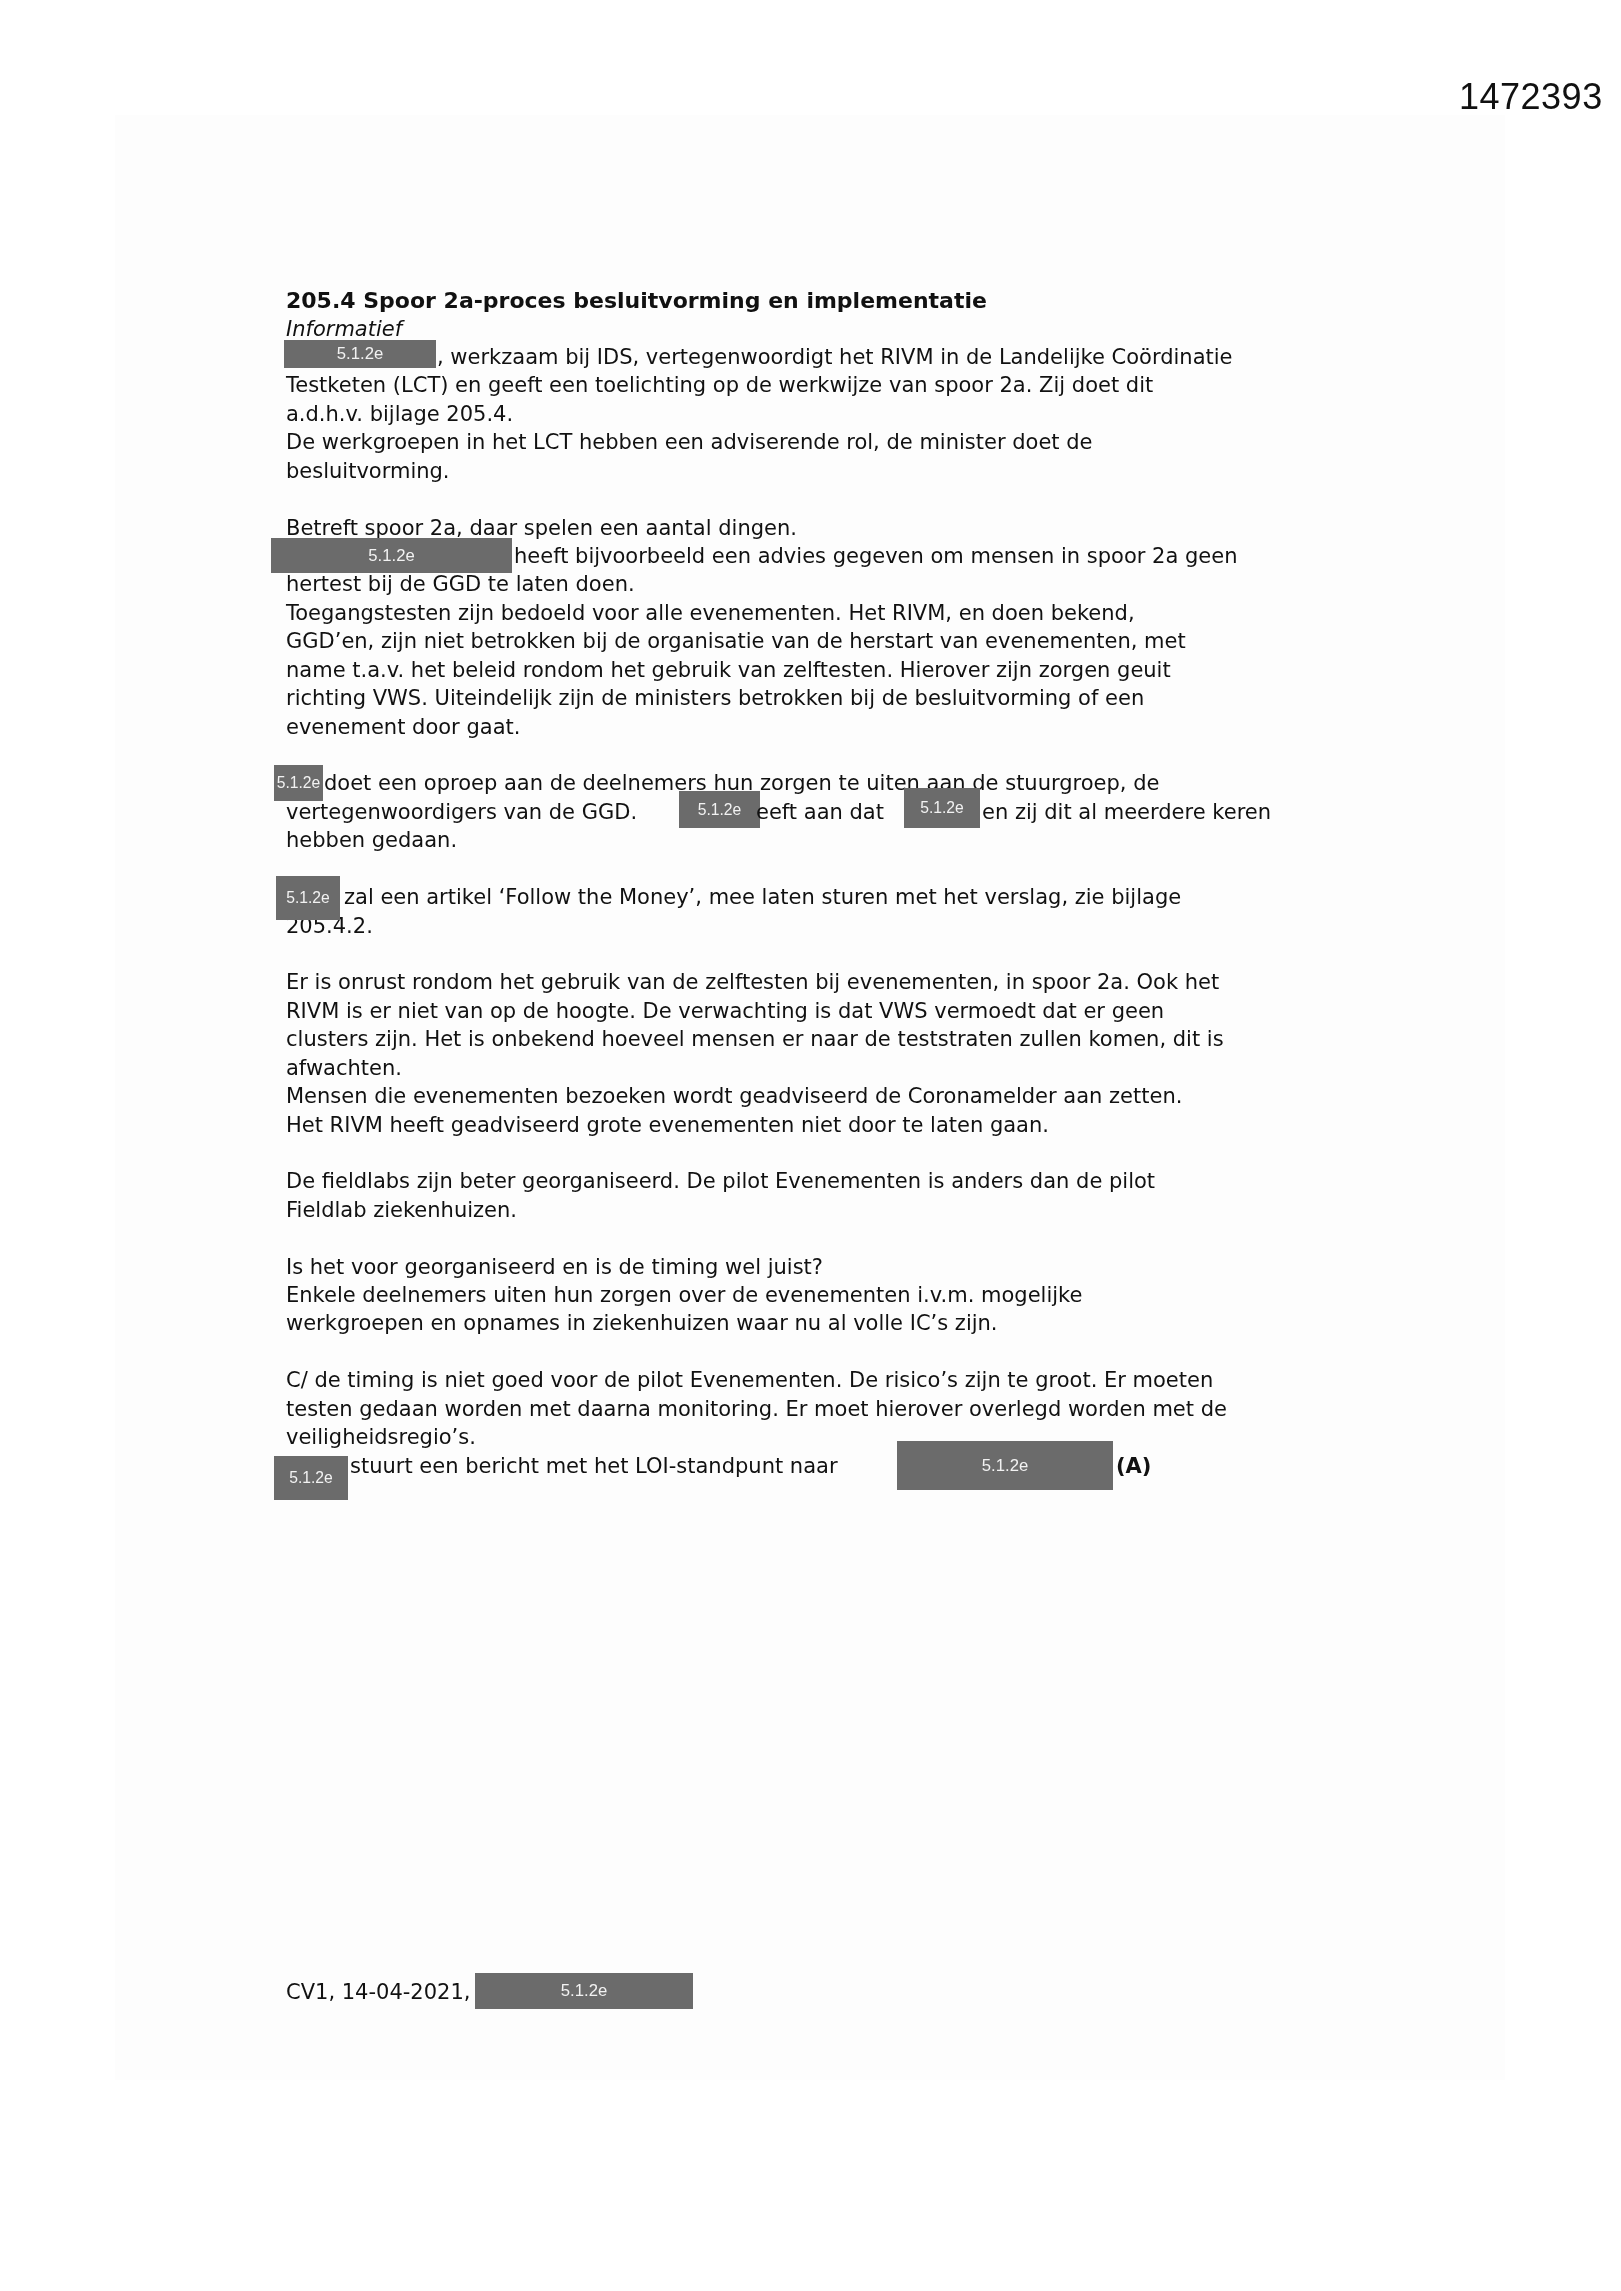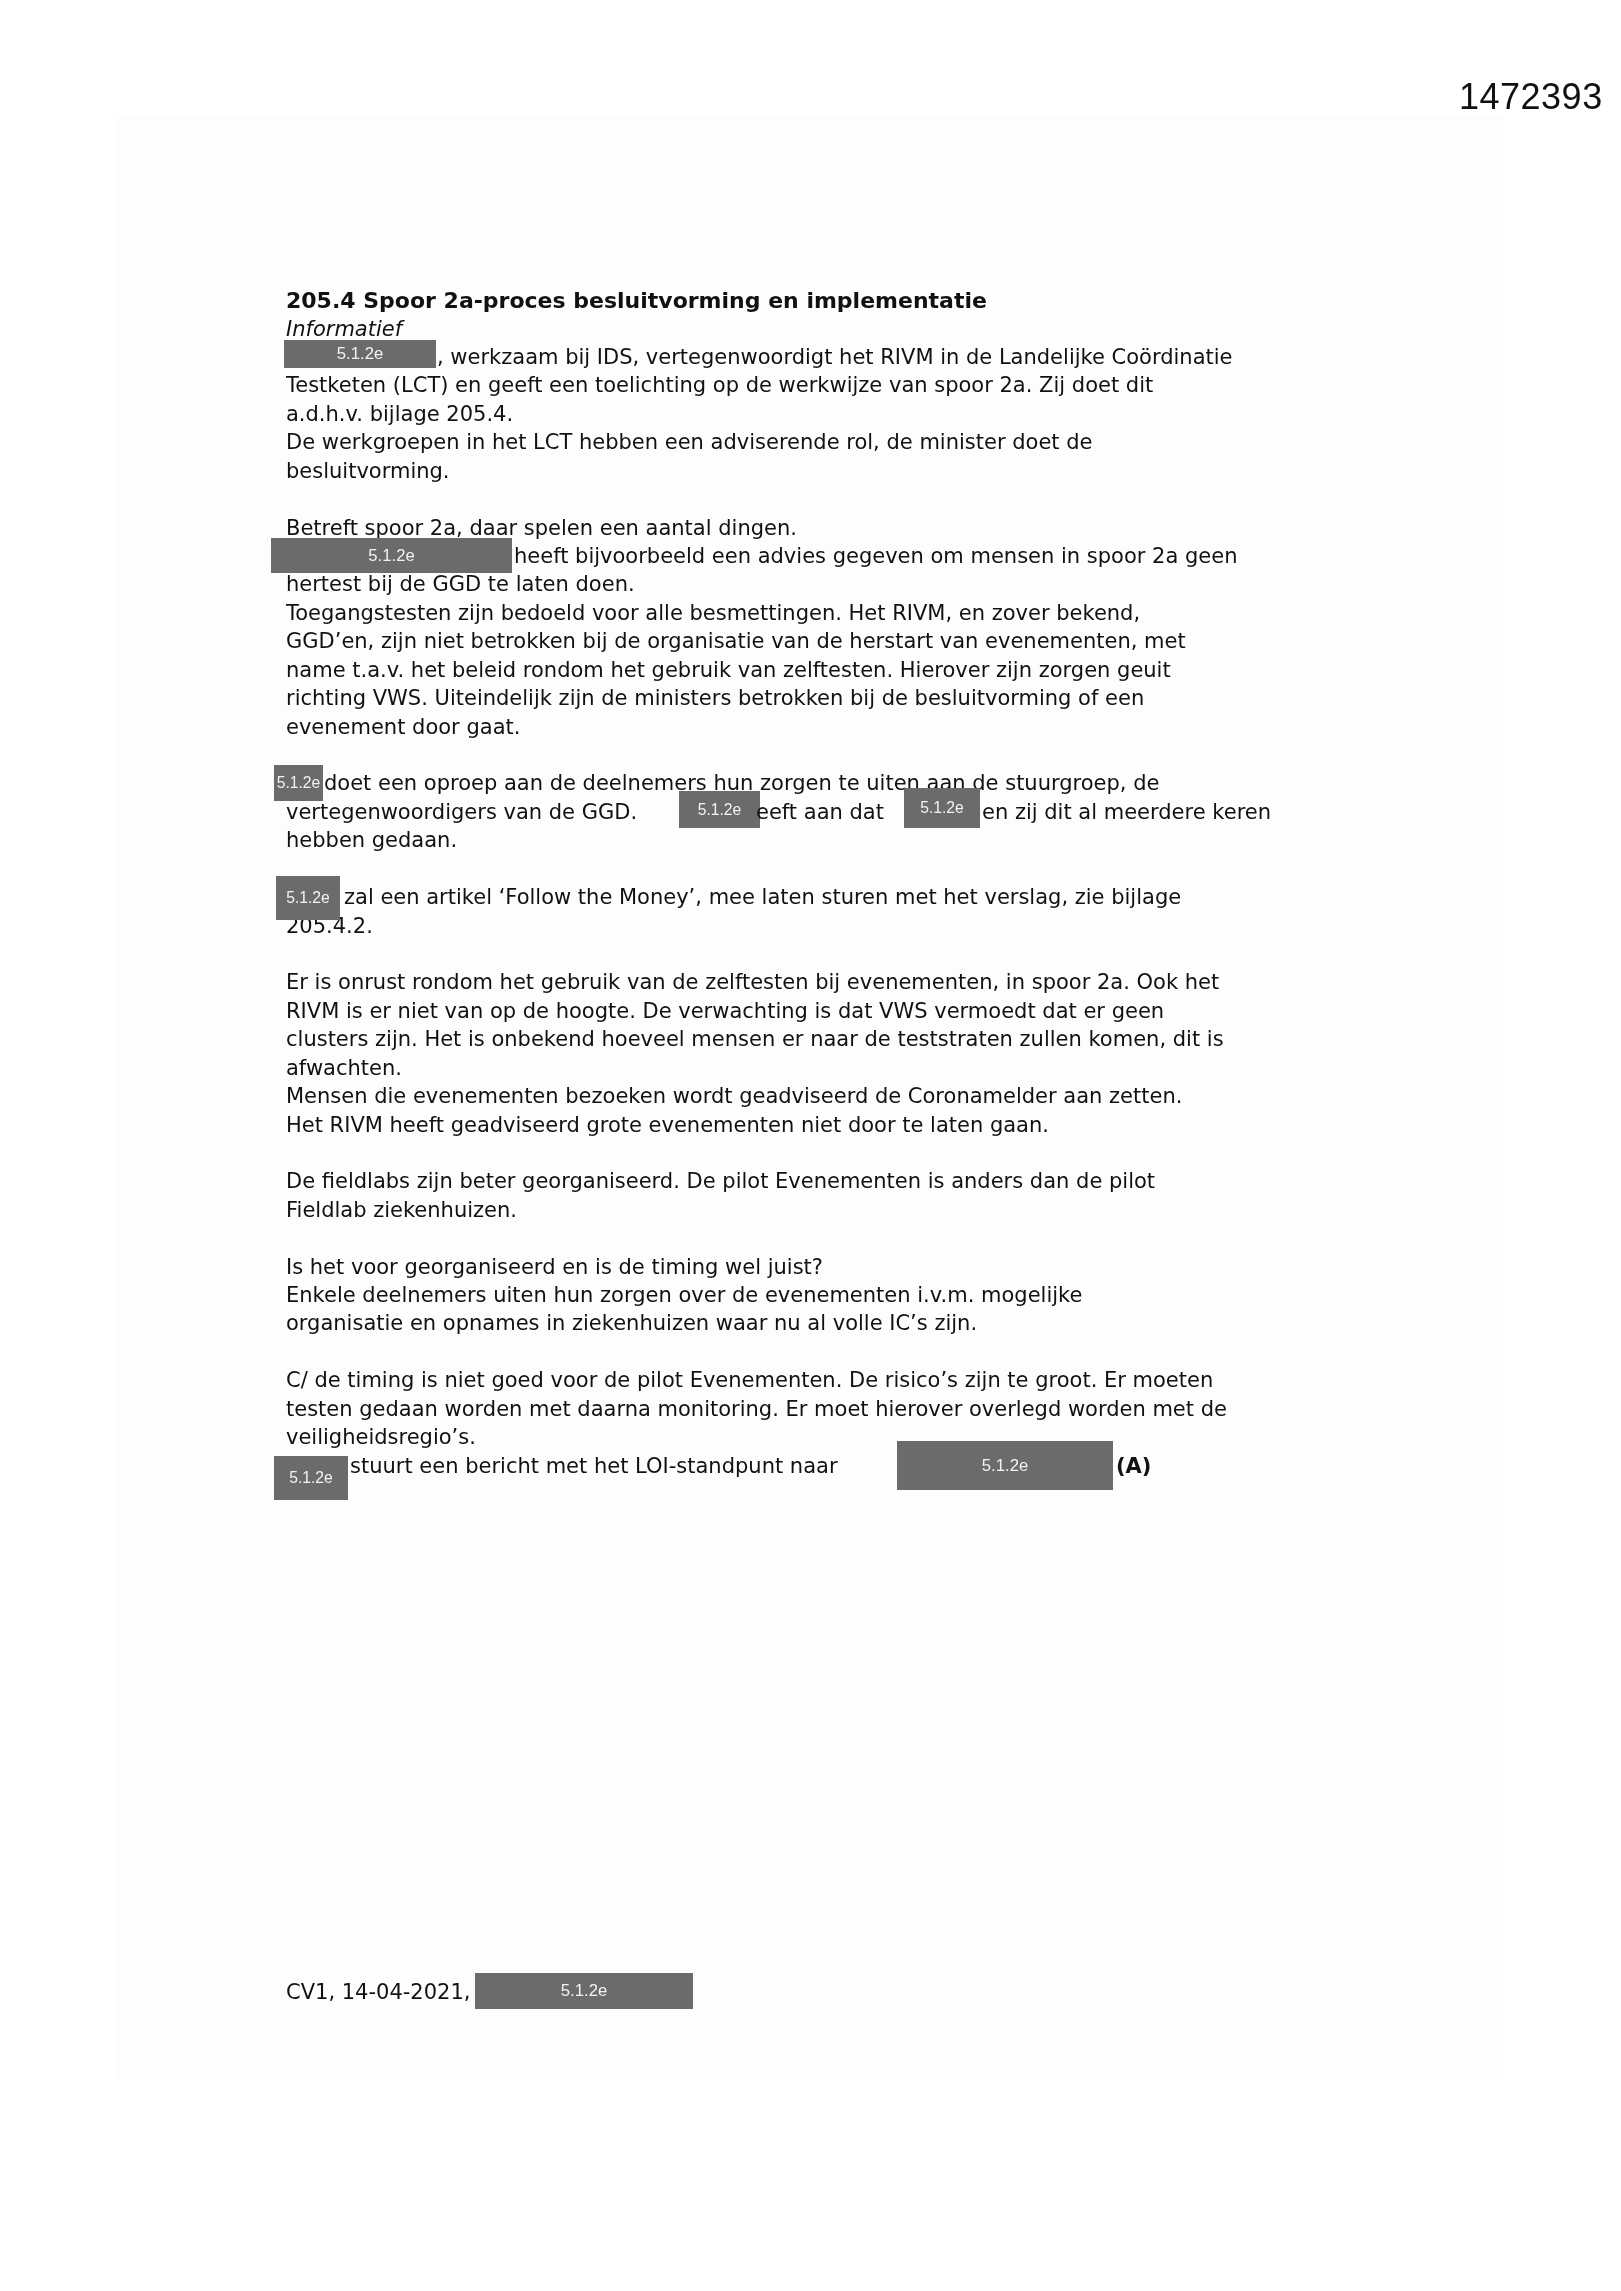--- a/index.html
+++ b/index.html
@@ -27,21 +27,21 @@
 <div class="line" style="top:343px;left:437px">, werkzaam bij IDS, vertegenwoordigt het RIVM in de Landelijke Coördinatie</div>
 <div class="line" style="top:371px">Testketen (LCT) en geeft een toelichting op de werkwijze van spoor 2a. Zij doet dit</div>
 <div class="line" style="top:400px">a.d.h.v. bijlage 205.4.</div>
 <div class="line" style="top:428px">De werkgroepen in het LCT hebben een adviserende rol, de minister doet de</div>
 <div class="line" style="top:457px">besluitvorming.</div>
 
 <div class="line" style="top:514px">Betreft spoor 2a, daar spelen een aantal dingen.</div>
 <div class="line" style="top:542px;left:514px">heeft bijvoorbeeld een advies gegeven om mensen in spoor 2a geen</div>
 <div class="redact" style="left:271px;top:538px;width:241px;height:35px">5.1.2e</div>
 <div class="line" style="top:570px">hertest bij de GGD te laten doen.</div>
-<div class="line" style="top:599px">Toegangstesten zijn bedoeld voor alle besmettingen. Het RIVM, en zover bekend,</div>
+<div class="line" style="top:599px">Toegangstesten zijn bedoeld voor alle evenementen. Het RIVM, en doen bekend,</div>
 <div class="line" style="top:627px">GGD’en, zijn niet betrokken bij de organisatie van de herstart van evenementen, met</div>
 <div class="line" style="top:656px">name t.a.v. het beleid rondom het gebruik van zelftesten. Hierover zijn zorgen geuit</div>
 <div class="line" style="top:684px">richting VWS. Uiteindelijk zijn de ministers betrokken bij de besluitvorming of een</div>
 <div class="line" style="top:713px">evenement door gaat.</div>
 
 <div class="line" style="top:769px;left:324px">doet een oproep aan de deelnemers hun zorgen te uiten aan de stuurgroep, de</div>
 <div class="redact small" style="left:274px;top:765px;width:49px;height:36px">5.1.2e</div>
 <div class="line" style="top:798px">vertegenwoordigers van de GGD.</div>
 <div class="redact small" style="left:679px;top:791px;width:81px;height:37px">5.1.2e</div>
 <div class="line" style="top:798px;left:756px">eeft aan dat</div>
@@ -58,21 +58,21 @@
 <div class="line" style="top:1025px">clusters zijn. Het is onbekend hoeveel mensen er naar de teststraten zullen komen, dit is</div>
 <div class="line" style="top:1054px">afwachten.</div>
 <div class="line" style="top:1082px">Mensen die evenementen bezoeken wordt geadviseerd de Coronamelder aan zetten.</div>
 <div class="line" style="top:1111px">Het RIVM heeft geadviseerd grote evenementen niet door te laten gaan.</div>
 
 <div class="line" style="top:1167px">De fieldlabs zijn beter georganiseerd. De pilot Evenementen is anders dan de pilot</div>
 <div class="line" style="top:1196px">Fieldlab ziekenhuizen.</div>
 
 <div class="line" style="top:1253px">Is het voor georganiseerd en is de timing wel juist?</div>
 <div class="line" style="top:1281px">Enkele deelnemers uiten hun zorgen over de evenementen i.v.m. mogelijke</div>
-<div class="line" style="top:1309px">organisatie en opnames in ziekenhuizen waar nu al volle IC’s zijn.</div>
+<div class="line" style="top:1309px">werkgroepen en opnames in ziekenhuizen waar nu al volle IC’s zijn.</div>
 
 <div class="line" style="top:1366px">C/ de timing is niet goed voor de pilot Evenementen. De risico’s zijn te groot. Er moeten</div>
 <div class="line" style="top:1395px">testen gedaan worden met daarna monitoring. Er moet hierover overlegd worden met de</div>
 <div class="line" style="top:1423px">veiligheidsregio’s.</div>
 <div class="line" style="top:1452px;left:350px">stuurt een bericht met het LOI-standpunt naar</div>
 <div class="redact small" style="left:274px;top:1456px;width:74px;height:44px">5.1.2e</div>
 <div class="redact" style="left:897px;top:1441px;width:216px;height:49px">5.1.2e</div>
 <div class="line bold" style="top:1452px;left:1116px">(A)</div>
 
 <div class="line" style="top:1978px">CV1, 14-04-2021,</div>

